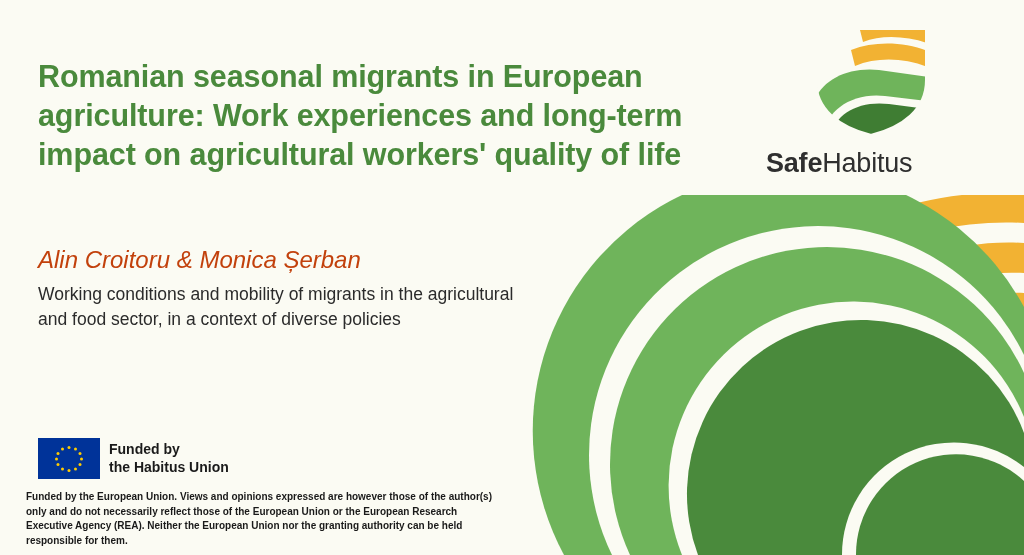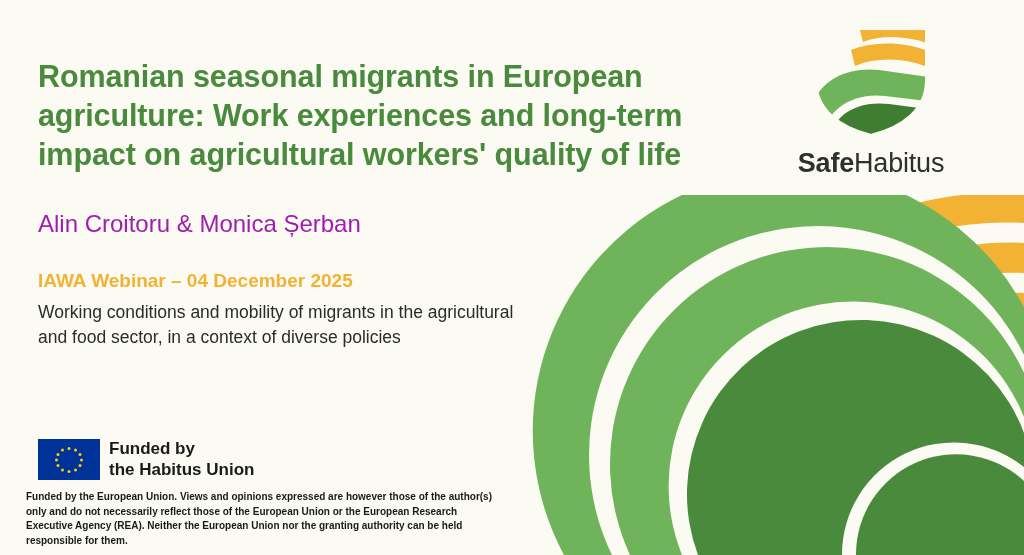--- a/index.html
+++ b/index.html
@@ -31,21 +31,20 @@
     overflow: hidden;
     pointer-events: none;
   }
 
   
   .logo-block {
     position: absolute;
     top: 22px;
     right: 48px;
     width: 210px;
-    text-align: center;
   }
   .logo-shield {
     width: 128px;
     height: 118px;
     margin: 0 auto;
     display: block;
   }
   .logo-word {
     margin-top: 8px;
     font-size: 27px;
@@ -64,24 +63,25 @@
   }
   .title {
     font-size: 30.5px;
     line-height: 1.28;
     font-weight: bold;
     color: #4a8a3c;
     margin: 0;
     letter-spacing: -0.1px;
   }
   .authors {
-    margin-top: 36px;
+    margin-top: 72px;
     font-size: 24px;
-    color: #a21caf;
+    color: #c2410c;
     font-weight: normal;
+    font-style: italic;
   }
   .event {
     margin-top: 32px;
     font-size: 19px;
     font-weight: bold;
     color: #f2b233;
   }
   .subtitle {
     margin-top: 8px;
     font-size: 17.5px;
@@ -104,21 +104,21 @@
     background: #003399;
     position: relative;
     display: block;
   }
   .eu-flag .stars {
     position: absolute;
     inset: 0;
   }
   .eu-text {
     margin-left: 9px;
-    font-size: 17px;
+    font-size: 14px;
     line-height: 1.25;
     font-weight: bold;
     color: #1a1a1a;
   }
 
   .disclaimer {
     position: absolute;
     left: 26px;
     top: 490px;
     width: 470px;
@@ -178,21 +178,20 @@
       <path d="M8 6 H120 V58 C120 88 96 106 64 114 C32 106 8 88 8 58 Z" fill="none" stroke="#fbfbf3" stroke-width="4"></path>
     </svg>
     <div class="logo-word">
       <span class="bold">Safe</span><span class="light">Habitus</span>
     </div>
   </div>
 
   <div class="content">
     <h1 class="title">Romanian seasonal migrants in European agriculture: Work experiences and long-term impact on agricultural workers' quality of life</h1>
     <div class="authors">Alin Croitoru &amp; Monica Șerban</div>
-    <div class="event">IAWA Webinar – 04 December 2025</div>
     <div class="subtitle">Working conditions and mobility of migrants in the agricultural and food sector, in a context of diverse policies</div>
   </div>
 
   <div class="eu-block">
     <span class="eu-flag">
       <svg class="stars" viewBox="0 0 62 41" xmlns="http://www.w3.org/2000/svg" aria-hidden="true">
         <g fill="#ffcc00">
           <circle cx="31" cy="9.5" r="1.5"></circle>
           <circle cx="37.5" cy="11" r="1.5"></circle>
           <circle cx="42" cy="15.5" r="1.5"></circle>

